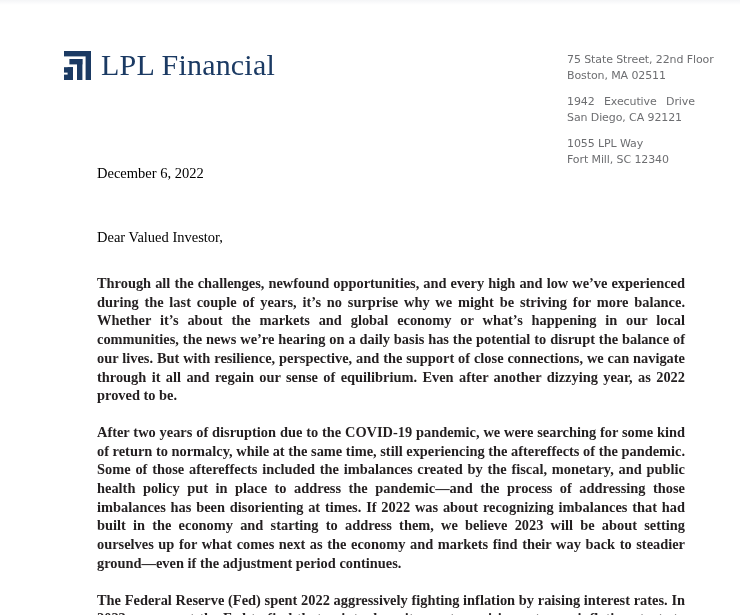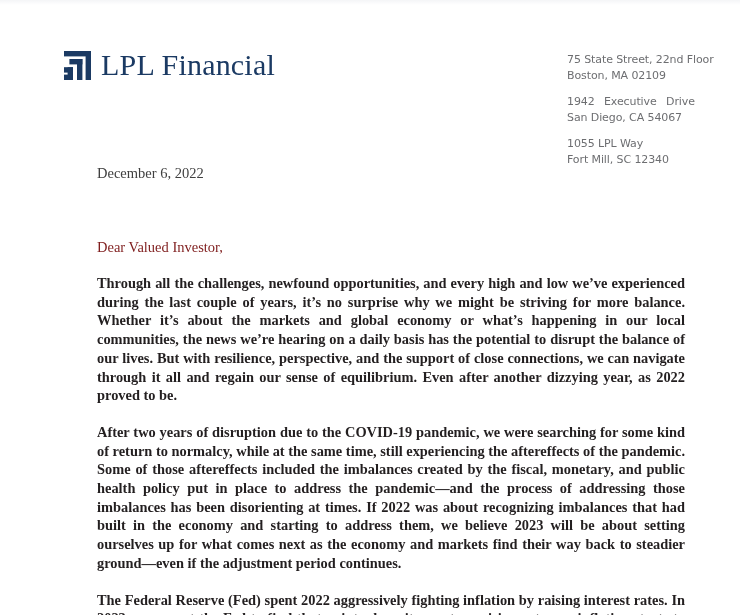--- a/index.html
+++ b/index.html
@@ -76,31 +76,31 @@
   .addr-line { white-space: nowrap; display: block; }
   .addr-line.spaced { word-spacing: 6px; }
 
   
   .date-line {
     position: absolute;
     top: 164px;
     left: 97px;
     font-size: 14.5px;
     line-height: 18px;
-    color: #404040;
+    color: #000000;
     white-space: nowrap;
   }
 
   .salutation {
     position: absolute;
-    top: 238px;
+    top: 228px;
     left: 97px;
     font-size: 14.5px;
     line-height: 18px;
-    color: #7f1d1d;
+    color: #000000;
     white-space: nowrap;
   }
 
   .body-copy {
     position: absolute;
     top: 274px;
     left: 97px;
     width: 588px;
     font-size: 14.4px;
     line-height: 18.7px;
@@ -134,25 +134,25 @@
         <rect x="3.6" y="16.2" width="5.4" height="12.8" fill="#1b3a63"></rect>
         <rect x="0" y="23.6" width="5.4" height="5.4" fill="#1b3a63"></rect>
       </svg>
     </span>
     <span class="logo-word">LPL Financial</span>
   </div>
 
   <div class="address-block">
     <div class="address-group">
       <span class="addr-line">75 State Street, 22nd Floor</span>
-      <span class="addr-line">Boston, MA 02109</span>
+      <span class="addr-line">Boston, MA 02511</span>
     </div>
     <div class="address-group">
       <span class="addr-line spaced">1942 Executive Drive</span>
-      <span class="addr-line">San Diego, CA 54067</span>
+      <span class="addr-line">San Diego, CA 92121</span>
     </div>
     <div class="address-group">
       <span class="addr-line">1055 LPL Way</span>
       <span class="addr-line">Fort Mill, SC 12340</span>
     </div>
   </div>
 
   <div class="date-line">December 6, 2022</div>
 
   <div class="salutation">Dear Valued Investor,</div>

